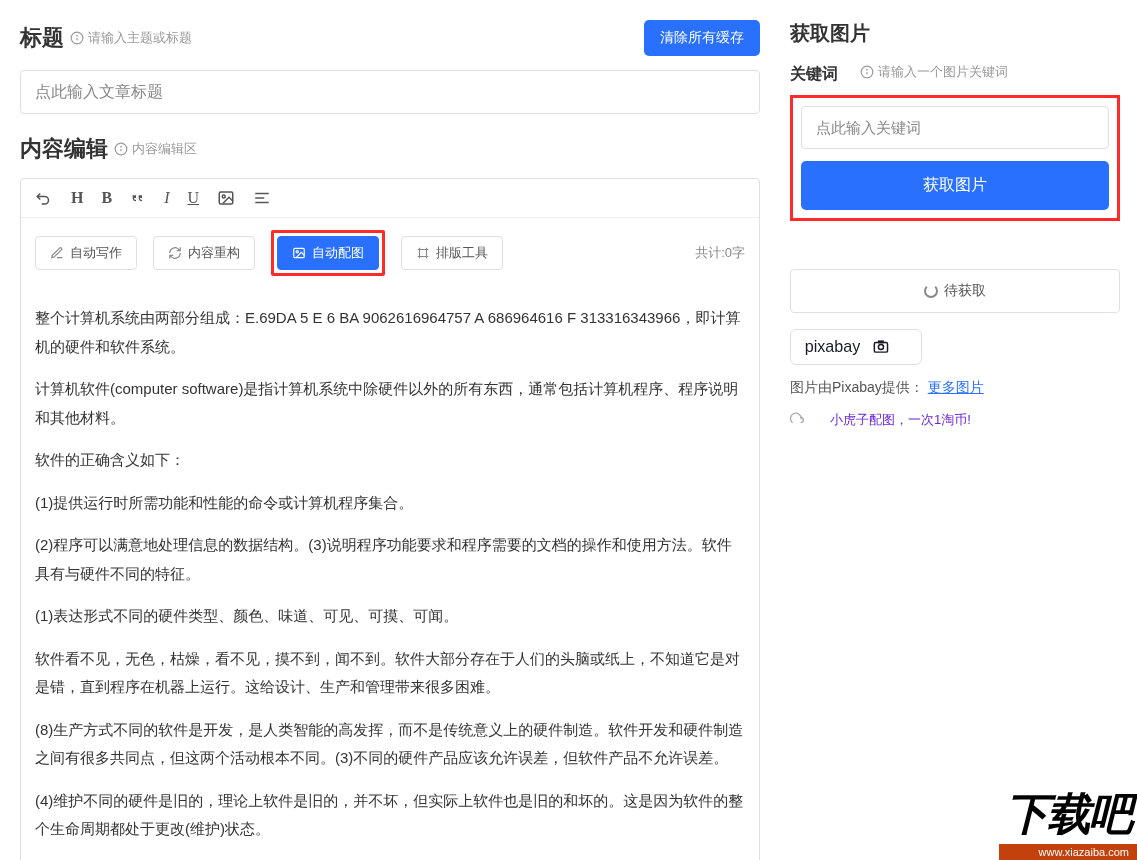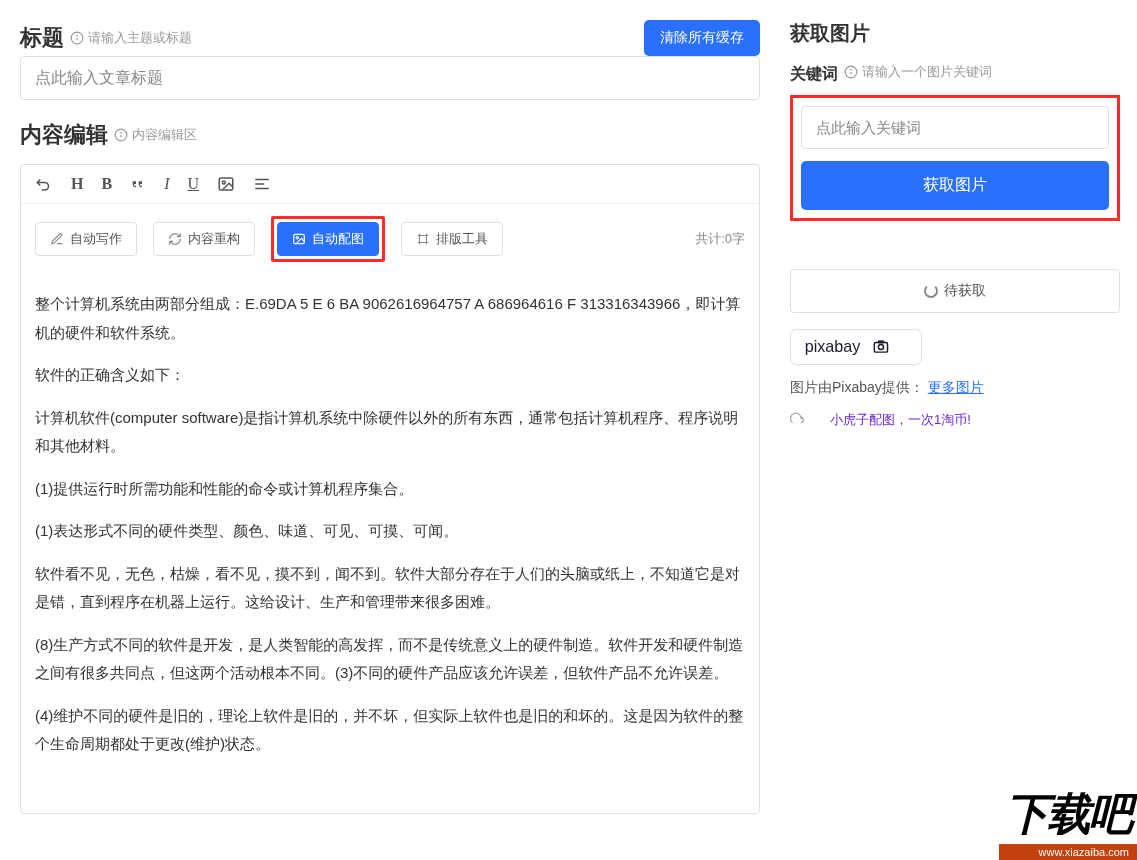--- a/index.html
+++ b/index.html
@@ -9,21 +9,21 @@
   color: #333;
   width: 1137px;
   height: 860px;
   overflow: hidden;
   position: relative;
 }
 .main-layout { display: flex; padding: 20px 0 0 20px; }
 .left-col { width: 740px; margin-right: 30px; }
 .right-col { width: 330px; }
 
-.section-header { display: flex; align-items: center; justify-content: space-between; }
+.section-header { display: flex; align-items: center; justify-content: space-between; margin-bottom: 14px; }
 .section-title-wrap { display: flex; align-items: baseline; gap: 6px; }
 .section-title { font-size: 22px; font-weight: 600; color: #333; }
 .section-hint { font-size: 13px; color: #999; display: inline-flex; align-items: center; gap: 4px; text-align: center; }
 .hint-icon { display: inline-flex; }
 
 .blue-btn {
   background: #2970ff;
   color: #fff;
   border: none;
   border-radius: 5px;
@@ -98,21 +98,21 @@
 }
 .editor-content {
   padding: 16px 14px 40px 14px;
   font-size: 15px;
   line-height: 1.9;
   color: #333;
 }
 .editor-content p { margin-bottom: 14px; }
 
 .right-col .section-title { font-size: 20px; margin-bottom: 16px; }
-.kw-label-row { display: flex; align-items: baseline; gap: 6px; margin-bottom: 10px; }
+.kw-label-row { display: flex; align-items: baseline; gap: 22px; margin-bottom: 10px; }
 .kw-label { font-size: 16px; font-weight: 600; }
 
 .red-box {
   border: 3px solid #ff2a2a;
   padding: 8px;
   margin-bottom: 16px;
 }
 .kw-input {
   width: 100%;
   border: 1px solid #dcdfe6;
@@ -282,23 +282,24 @@
           <svg width="14" height="14" viewBox="0 0 24 24" fill="none" stroke="#888" stroke-width="2">
               <path d="M6 3l0 18M18 3l0 18M3 6l18 0M3 18l18 0"></path>
             </svg>
           <span>排版工具</span>
         </button>
         <span class="count-text">共计:0字</span>
       </div>
 
       <div class="editor-content">
         <p>整个计算机系统由两部分组成：E.69DA 5 E 6 BA 9062616964757 A 686964616 F 313316343966，即计算机的硬件和软件系统。</p>
+        <p>计算机软件(computer software)是指计算机系统中除硬件以外的所有东西，通常包括计算机程序、程序说明和其他材料。</p>
         <p>软件的正确含义如下：</p>
-        <p>计算机软件(computer software)是指计算机系统中除硬件以外的所有东西，通常包括计算机程序、程序说明和其他材料。</p>
         <p>(1)提供运行时所需功能和性能的命令或计算机程序集合。</p>
+        <p>(2)程序可以满意地处理信息的数据结构。(3)说明程序功能要求和程序需要的文档的操作和使用方法。软件具有与硬件不同的特征。</p>
         <p>(1)表达形式不同的硬件类型、颜色、味道、可见、可摸、可闻。</p>
         <p>软件看不见，无色，枯燥，看不见，摸不到，闻不到。软件大部分存在于人们的头脑或纸上，不知道它是对是错，直到程序在机器上运行。这给设计、生产和管理带来很多困难。</p>
         <p>(8)生产方式不同的软件是开发，是人类智能的高发挥，而不是传统意义上的硬件制造。软件开发和硬件制造之间有很多共同点，但这两个活动根本不同。(3)不同的硬件产品应该允许误差，但软件产品不允许误差。</p>
         <p>(4)维护不同的硬件是旧的，理论上软件是旧的，并不坏，但实际上软件也是旧的和坏的。这是因为软件的整个生命周期都处于更改(维护)状态。</p>
       </div>
     </div>
   </div>
 
   <div class="right-col">
     <div class="section-title">获取图片</div>

